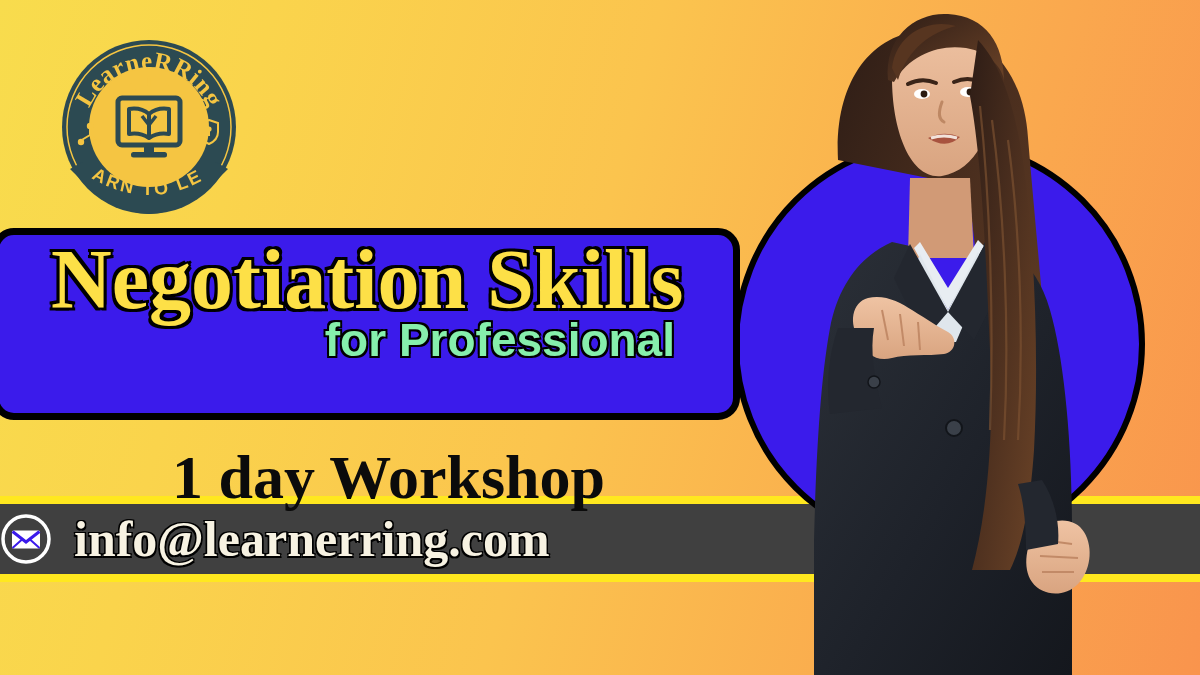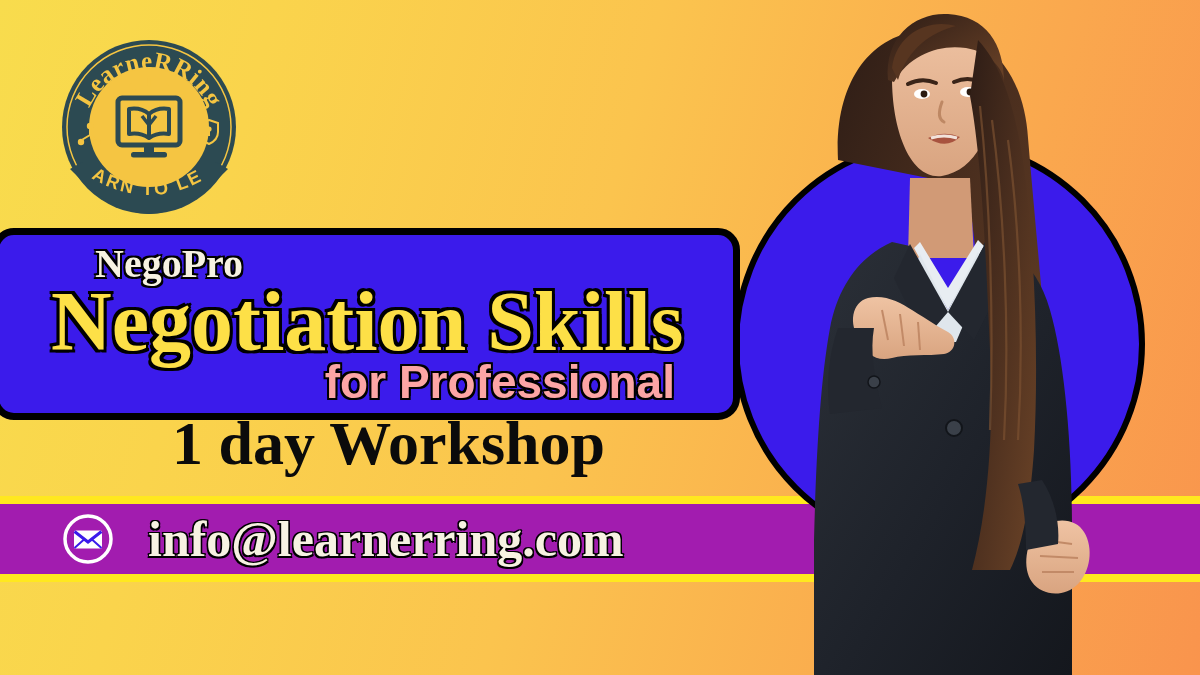--- a/index.html
+++ b/index.html
@@ -88,56 +88,54 @@
        3px 3px 0 #000, -3px 3px 0 #000, 3px -3px 0 #000, -3px -3px 0 #000;
   }
   .subline{
     text-align:right;
     margin-top:-8px;
     padding-right:28px;
     font-family:"Liberation Sans", sans-serif;
     font-weight:700;
     font-size:46px;
     line-height:50px;
-    color:#fca5a5;
+    color:#86efac;
     -webkit-text-stroke:2.5px #000;
     paint-order:stroke fill;
     text-shadow:
        2px 2px 0 #000, -2px 2px 0 #000, 2px -2px 0 #000, -2px -2px 0 #000;
   }
 
   
   .workshop{
     position:absolute;
-    left:172px; top:410px;
+    left:172px; top:444px;
     z-index:4;
     font-family:"Liberation Serif", serif;
     font-weight:700;
     font-size:62px;
     line-height:66px;
     color:#0B0B0B;
     white-space:nowrap;
   }
 
   
   .email-band{
     position:absolute;
     left:0; top:496px;
     width:1200px; height:86px;
     z-index:2;
     background:#FFE81F;
     padding:8px 0;
   }
   .email-band-inner{
     width:100%; height:100%;
-    background:#a21caf;
+    background:#404040;
     display:flex;
     align-items:center;
-    padding-left:62px;
-    gap:12px;
   }
   .mail-icon{
     width:52px; height:52px;
     flex:0 0 auto;
     margin-right:22px;
   }
   .mail-icon svg{ width:100%; height:100%; display:block; }
   .email-text{
     font-family:"Liberation Serif", serif;
     font-weight:700;
@@ -168,21 +166,20 @@
           <path d="M12.5 35 L22 26.5 M39.5 35 L30 26.5" fill="none" stroke="#3B1BEB" stroke-width="2"></path>
         </svg>
       </span>
       <span class="email-text">info@learnerring.com</span>
     </div>
   </div>
 
   <div class="photo-circle"></div>
 
   <div class="title-bar">
-    <div class="kicker">NegoPro</div>
     <div class="headline">Negotiation Skills</div>
     <div class="subline">for Professional</div>
   </div>
 
   <div class="workshop">1 day Workshop</div>
 
   <div class="logo">
     <svg viewBox="0 0 178 178" xmlns="http://www.w3.org/2000/svg">
       <defs>
         <path id="arcTop" d="M 24 96 A 65 65 0 0 1 154 96"></path>

